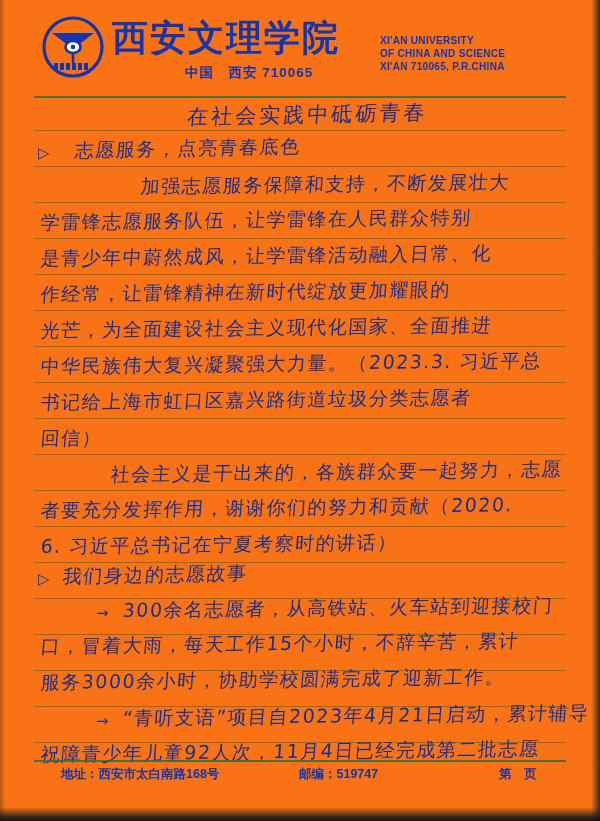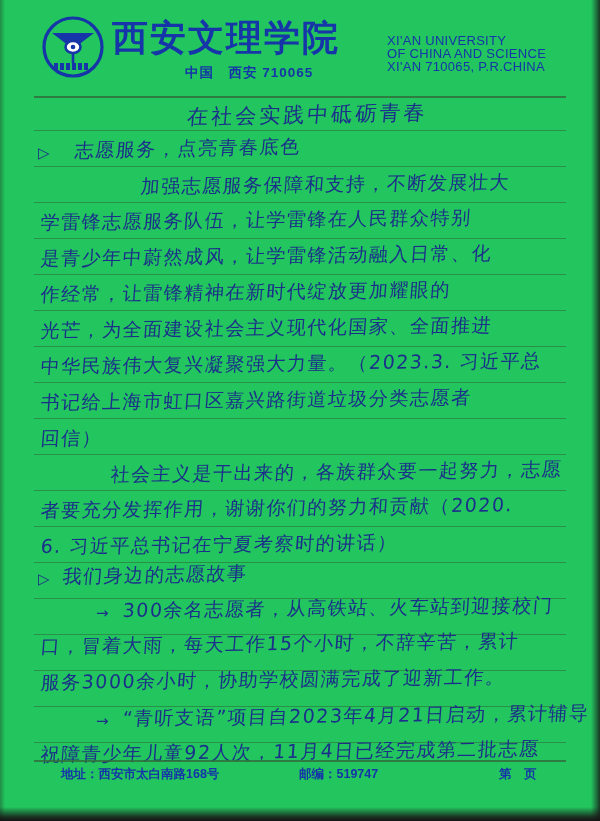--- a/index.html
+++ b/index.html
@@ -7,21 +7,21 @@
     padding: 0;
     background: #ffffff;
   }
   body {
     font-family: "Liberation Sans", sans-serif;
   }
   .page {
     position: relative;
     width: 600px;
     height: 821px;
-    background: #22c55e;
+    background: #f97316;
     overflow: hidden;
   }
 
   
   .header {
     position: absolute;
     left: 0; top: 0;
     width: 600px;
     height: 92px;
   }
@@ -45,27 +45,26 @@
     left: 185px; top: 64px;
     font-size: 13.5px;
     font-weight: bold;
     color: #1535a8;
     letter-spacing: 1px;
     white-space: nowrap;
   }
   .en-block {
     position: absolute;
     left: 380px; top: 34px;
-    font-size: 13px;
-    font-weight: normal;
+    font-size: 10px;
+    font-weight: bold;
     color: #1535a8;
     line-height: 13px;
     letter-spacing: .3px;
     white-space: nowrap;
-    margin-left: 7px;
   }
 
   
   .lines {
     position: absolute;
     left: 0; top: 0;
     width: 600px; height: 821px;
     pointer-events: none;
   }
   .rule {

